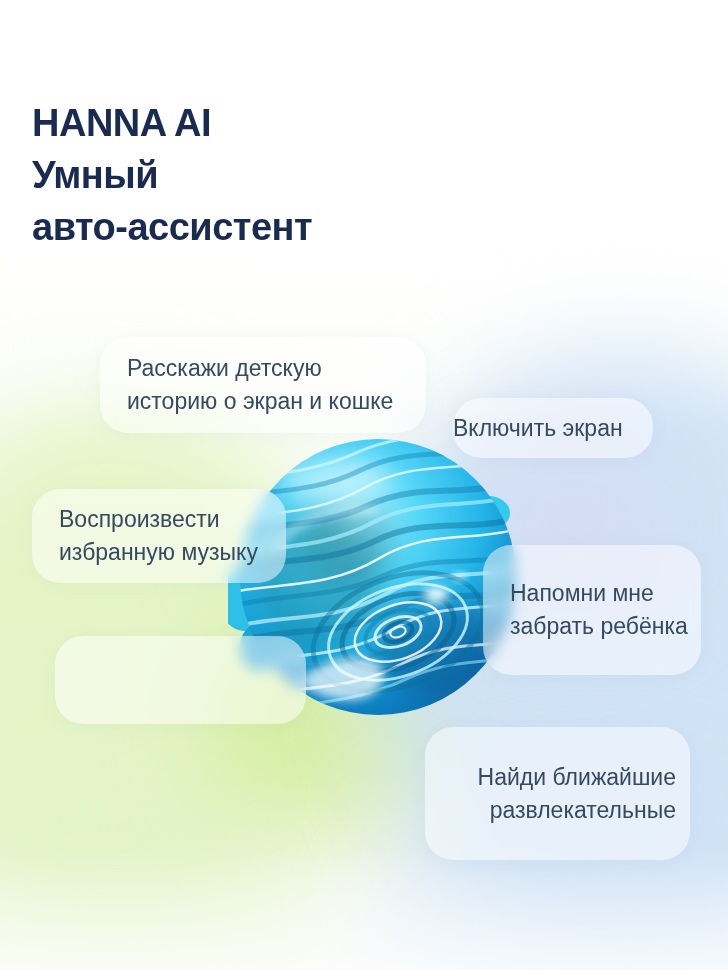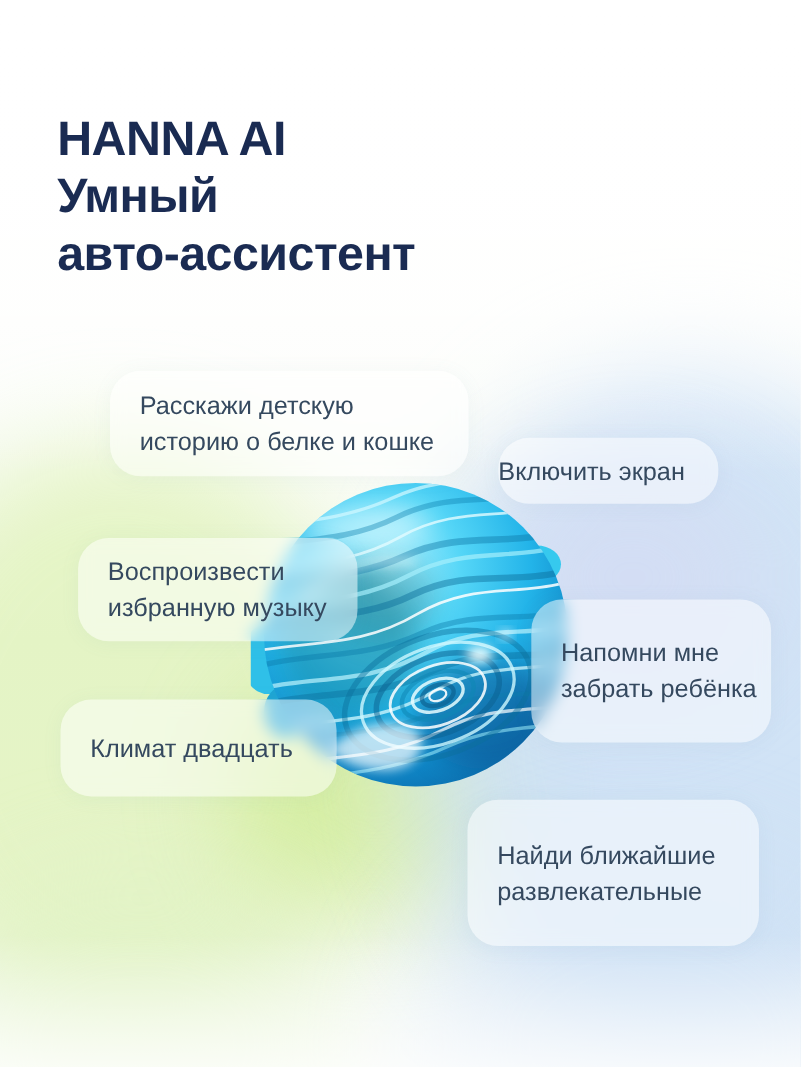--- a/index.html
+++ b/index.html
@@ -14,47 +14,47 @@
   .blob-green-bottom{left:-70px;bottom:-140px;width:400px;height:320px;background:rgba(224,242,198,0.55);}
   .blob-blue-right{right:-150px;top:330px;width:500px;height:640px;background:rgba(199,221,246,0.80);}
   .blob-lavender{left:450px;top:420px;width:250px;height:210px;background:rgba(213,217,243,0.55);}
   .blob-blue-bottom{right:-80px;bottom:-160px;width:440px;height:360px;background:rgba(206,224,244,0.55);}
   .top-fade{position:absolute;left:0;top:0;right:0;height:430px;
     background:linear-gradient(180deg,#ffffff 0%,rgba(255,255,255,0.9) 40%,rgba(255,255,255,0) 100%);pointer-events:none;}
   .bottom-fade{position:absolute;left:0;bottom:0;right:0;height:120px;
     background:linear-gradient(0deg,rgba(255,255,255,0.75) 0%,rgba(255,255,255,0) 100%);pointer-events:none;}
 
   .title{
-    position:absolute;left:52px;top:72px;z-index:4;
-    color:#1a2b52;font-weight:700;font-size:44px;line-height:52px;letter-spacing:-0.5px;
+    position:absolute;left:32px;top:72px;z-index:4;
+    color:#1a2b52;font-weight:700;font-size:38px;line-height:52px;letter-spacing:-0.5px;
   }
   .title span{display:block;}
 
   .orb-wrap{position:absolute;left:228px;top:427px;width:300px;height:300px;z-index:3;}
 
   .bubble{
     position:absolute;z-index:5;
     background:rgba(255,255,255,0.50);
     backdrop-filter:blur(7px);-webkit-backdrop-filter:blur(7px);
     border-radius:28px;
     display:flex;flex-direction:column;justify-content:center;
     color:#35495f;font-size:23px;line-height:33px;
     padding-left:27px;padding-right:14px;box-sizing:border-box;
     box-shadow:0 2px 18px rgba(120,150,170,0.07);
   }
   .bubble span{display:block;white-space:nowrap;}
   .bubble.centered{padding-left:0;padding-right:0;}
 
   .b1{left:100px;top:337px;width:326px;height:96px;}
   .b2{left:453px;top:398px;width:200px;height:60px;}
-  .b3{left:32px;top:489px;width:254px;height:94px;margin-left:39px;}
+  .b3{left:32px;top:489px;width:254px;height:94px;}
   .b4{left:483px;top:545px;width:218px;height:130px;}
   .b5{left:55px;top:636px;width:251px;height:88px;}
   .b6{left:120px;top:756px;width:241px;height:64px;}
-  .b7{left:425px;top:727px;width:265px;height:133px;}
+  .b7{left:425px;top:727px;width:265px;height:133px;text-align:right;}
 </style>
 </head>
 <body>
 
 <div class="canvas">
 
   <div class="blob blob-green-left"></div>
   <div class="blob blob-green-mid"></div>
   <div class="blob blob-green-bottom"></div>
   <div class="blob blob-blue-right"></div>
@@ -133,39 +133,38 @@
         <ellipse cx="208" cy="168" rx="12" ry="8" fill="#efffff" opacity="0.95" filter="url(#soft)"></ellipse>
         <ellipse cx="232" cy="150" rx="5" ry="4" fill="#ffffff" opacity="0.9" filter="url(#soft)"></ellipse>
         <path d="M70 255 C 110 215, 175 230, 150 262 C 135 280, 95 275, 70 255 Z" fill="#ffffff" opacity="0.70" filter="url(#soft)"></path>
         <path d="M48 120 C 70 90, 110 78, 150 84" fill="none" stroke="#e6fcff" stroke-width="6" opacity="0.6" filter="url(#soft)"></path>
       </g>
     </svg>
   </div>
 
   <div class="bubble b1">
     <span>Расскажи детскую</span>
-    <span>историю о белке и кошке</span>
+    <span>историю о экран и кошке</span>
   </div>
 
   <div class="bubble b2 centered">
     <span>Включить экран</span>
   </div>
 
   <div class="bubble b3">
     <span>Воспроизвести</span>
     <span>избранную музыку</span>
   </div>
 
   <div class="bubble b4">
     <span>Напомни мне</span>
     <span>забрать ребёнка</span>
   </div>
 
   <div class="bubble b5">
-    <span>Климат двадцать</span>
   </div>
 
 
   <div class="bubble b7">
     <span>Найди ближайшие</span>
     <span>развлекательные</span>
   </div>
 
 </div>
 

